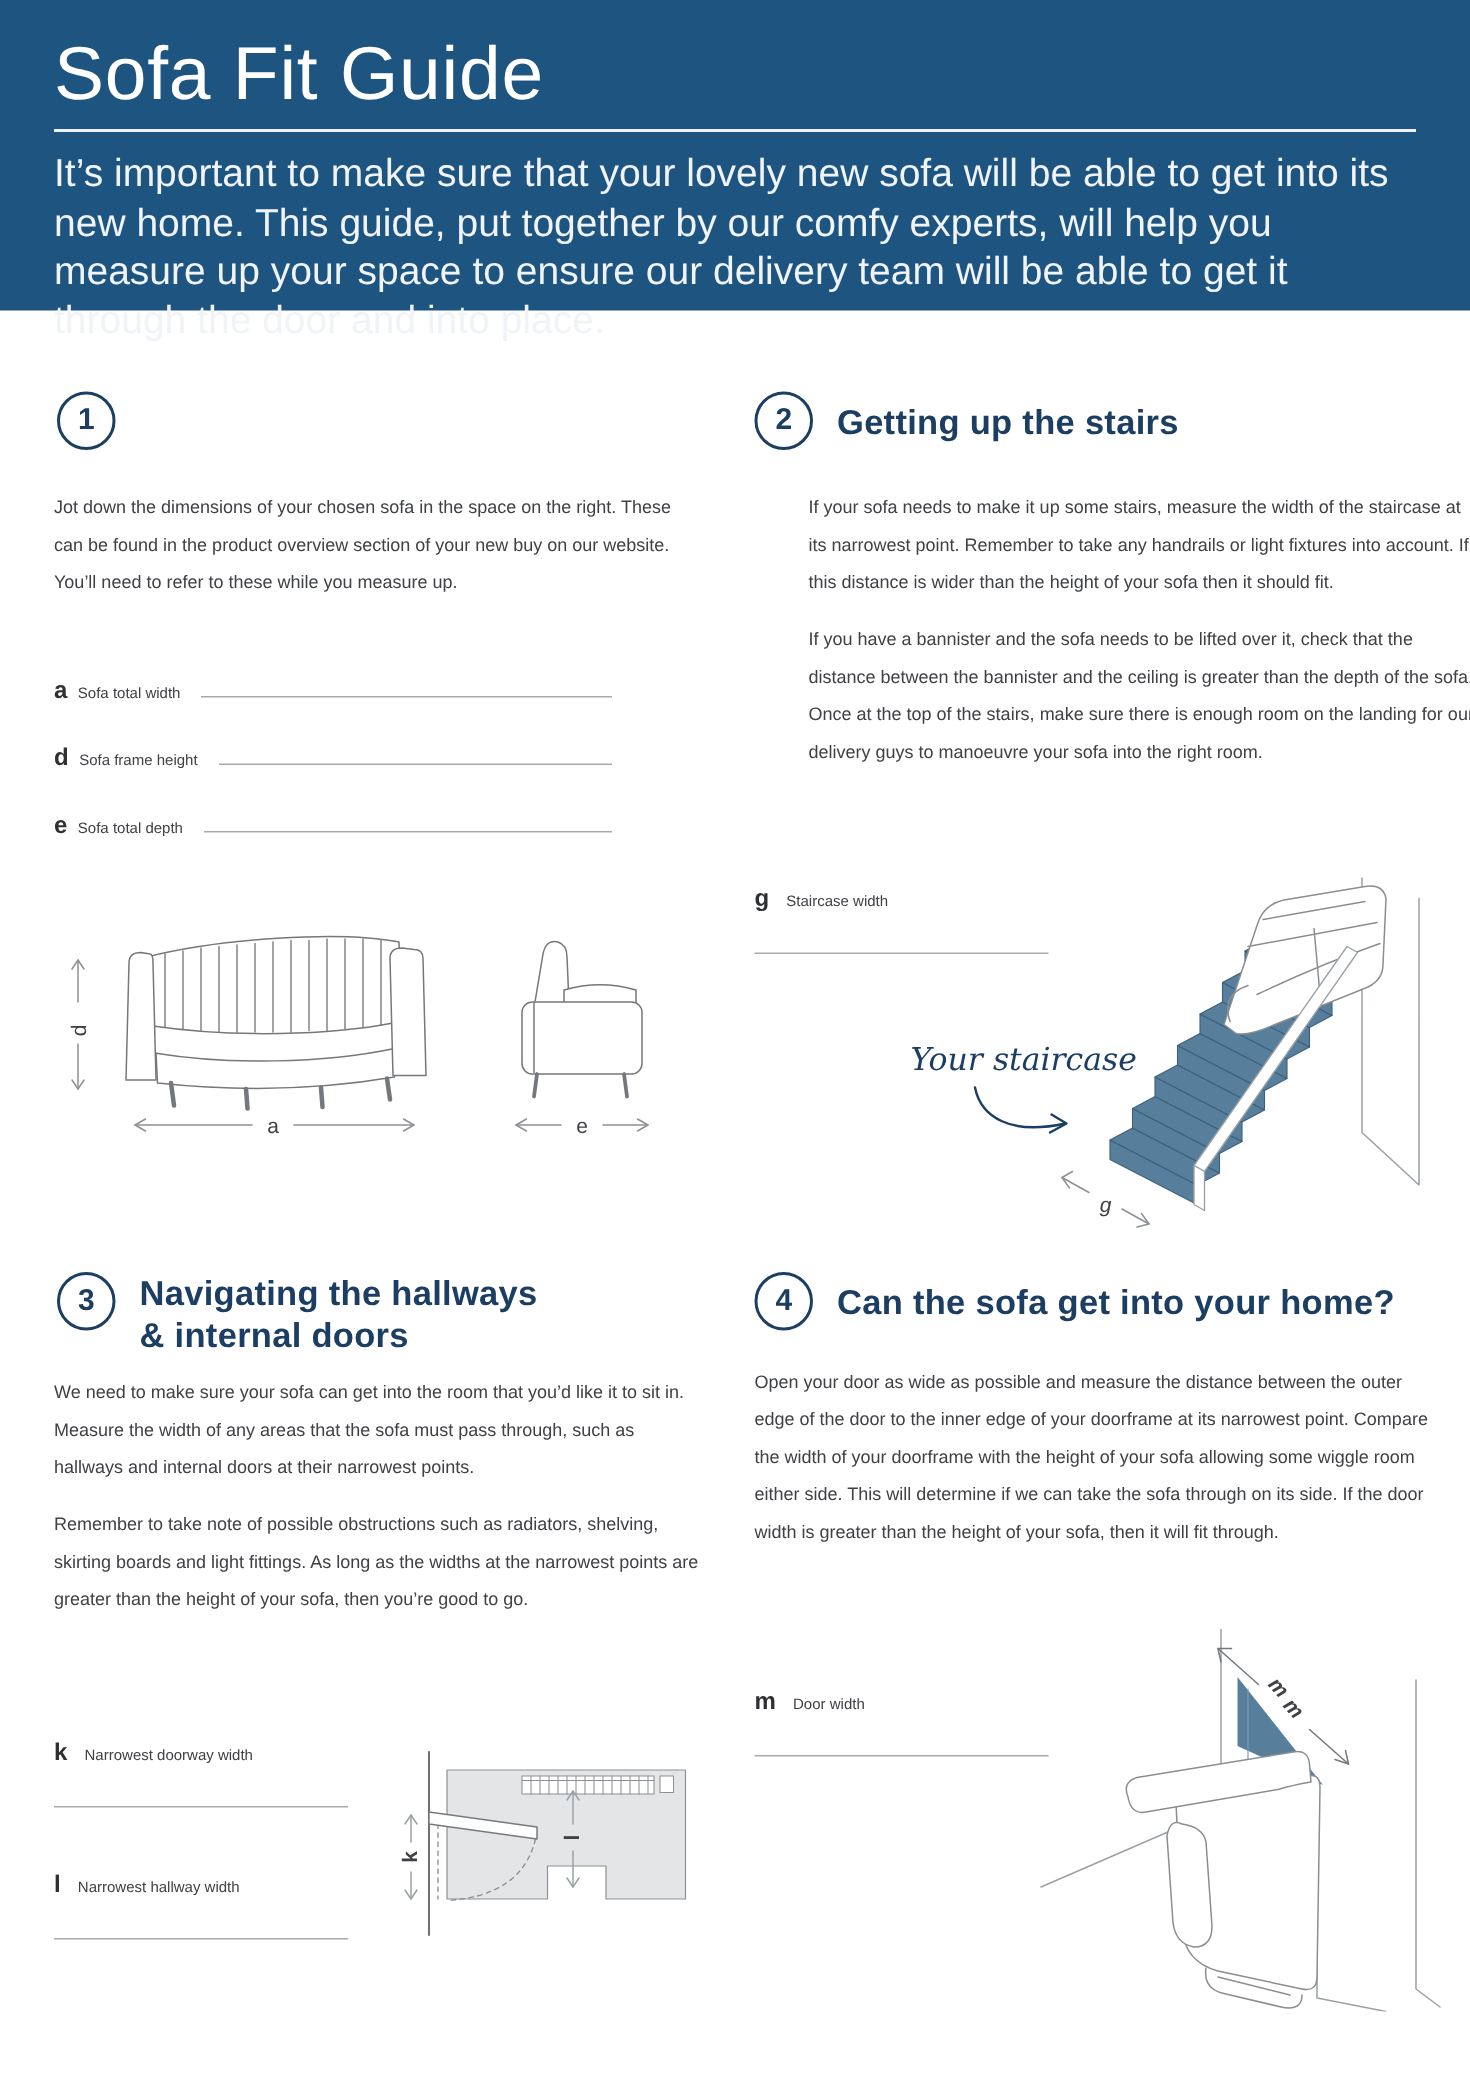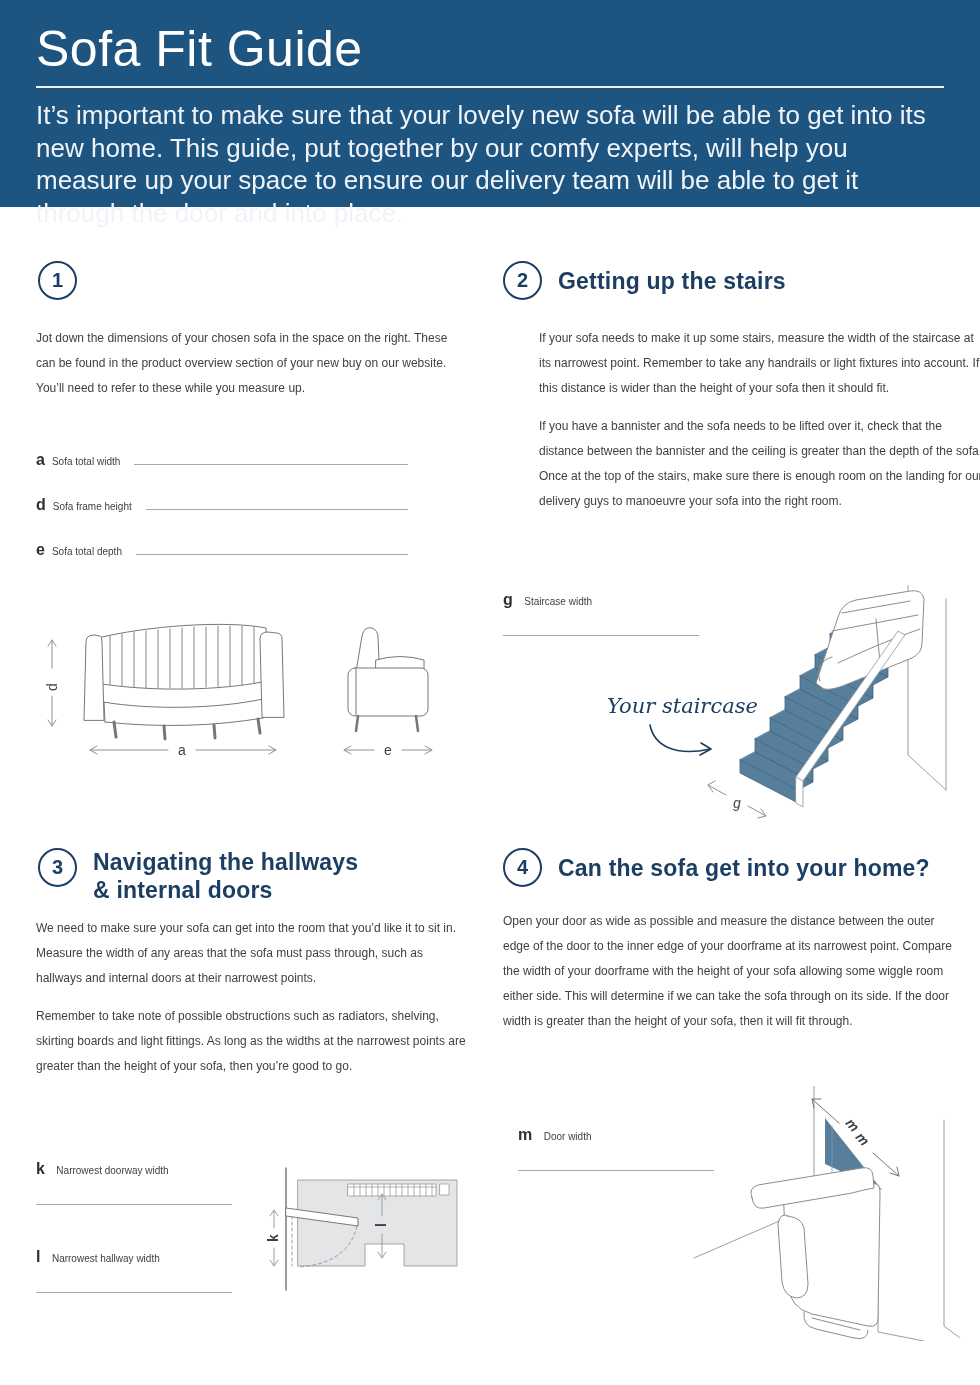--- a/index.html
+++ b/index.html
@@ -247,21 +247,21 @@
 <div class="abs section-head" style="left:503px;top:848px;width:460px;">
   <div class="num-circle">
     <span>4</span>
   </div>
   <div class="section-title">Can the sofa get into your home?</div>
 </div>
 <div class="abs body-text" style="left:503px;top:865px;width:450px;margin-top:44px;">
   <p>Open your door as wide as possible and measure the distance between the outer edge of the door to the inner edge of your doorframe at its narrowest point. Compare the width of your doorframe with the height of your sofa allowing some wiggle room either side. This will determine if we can take the sofa through on its side. If the door width is greater than the height of your sofa, then it will fit through.</p>
 </div>
 
-<div class="abs field-stacked" style="left:518px;top:1126px;">
+<div class="abs field-stacked" style="left:503px;top:1126px;">
   <span class="field-key">m</span>
   <span class="field-label">Door width</span>
   <div class="write-line"></div>
 </div>
 
 <div class="abs" style="left:692px;top:1086px;">
   <svg width="270" height="255" viewBox="0 0 270 255" fill="none" stroke-linecap="round" stroke-linejoin="round">
     <g stroke="#9aa0a5" stroke-width="1">
       <path d="M122,0 V120 L2,172"></path>
       <path d="M186,100 V246 L232,255 M252,34 V240 L268,252"></path>

